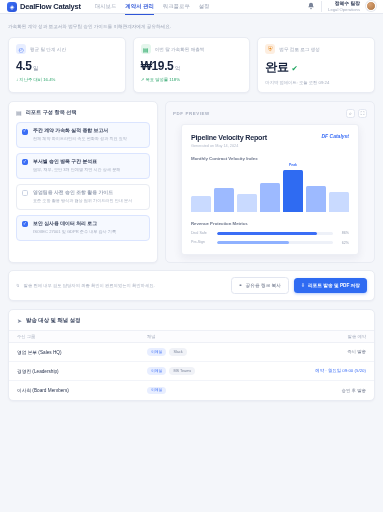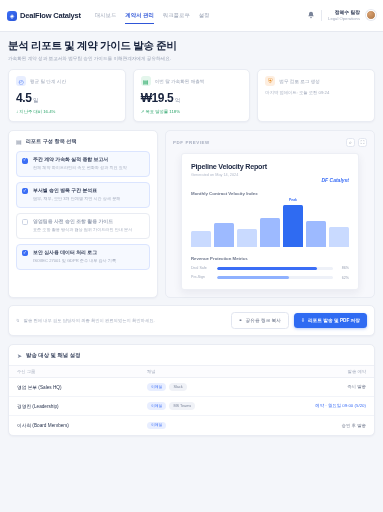--- a/index.html
+++ b/index.html
@@ -7,21 +7,21 @@
     width: 383px; height: 512px;
     font-family: "Liberation Sans", "DejaVu Sans", sans-serif;
     background: #f4f6fa;
     color: #1f2a44;
     overflow: hidden;
   }
   .app { width: 383px; height: 512px; display: flex; flex-direction: column; }
 
   
   .topbar {
-    height: 32px; background: #ffffff;
+    height: 14px; background: #ffffff;
     border-bottom: 1px solid #e6e9f0;
     display: flex; align-items: center;
     padding: 0 7px; flex: 0 0 auto;
   }
   .brand { display: flex; align-items: center; gap: 3px; }
   .brand-mark {
     width: 10px; height: 10px; border-radius: 3px;
     background: linear-gradient(140deg,#3b6ef6,#2a55d8);
     display: flex; align-items: center; justify-content: center;
     color: #fff; font-size: 6px; line-height: 1;
@@ -105,21 +105,21 @@
   .pv-btn {
     width: 9px; height: 9px; border: 1px solid #e2e6f0; border-radius: 2.5px;
     background: #fff; font-size: 5px; color: #8b94a8;
     display: flex; align-items: center; justify-content: center; cursor: pointer;
   }
   .sheet {
     margin: 6px 8px 0; background: #fff; border: 1px solid #edeff5;
     border-radius: 3px; box-shadow: 0 3px 8px rgba(23,35,64,.07);
     padding: 8px 9px 9px; flex: 1 1 auto;
   }
-  .sheet-head { display: flex; align-items: flex-start; flex-direction: column; }
+  .sheet-head { display: flex; align-items: flex-start; }
   .doc-title { font-size: 7.2px; font-weight: bold; letter-spacing: -.25px; color: #1c2742; }
   .doc-date { font-size: 3.8px; color: #b2b9c9; margin-top: 2px; }
   .doc-brand { margin-left: auto; font-size: 5px; font-weight: bold; font-style: italic; color: #3b6ef6; }
   .chart-title { font-size: 4.4px; color: #6b748a; font-weight: bold; margin-top: 8px; }
 
   .chart { margin-top: 9px; height: 42px; display: flex; align-items: flex-end; gap: 3px; position: relative; }
   .bar-wrap { flex: 1 1 0; display: flex; flex-direction: column; justify-content: flex-end; align-items: center; height: 100%; position: relative; }
   .bar { width: 100%; border-radius: 1.5px 1.5px 0 0; background: #c9daff; }
   .bar.mid { background: #9dbaff; }
   .bar.peak { background: #2f6bf2; }
@@ -190,21 +190,20 @@
       <div class="user-meta">
         <div class="user-name">정혜수 팀장</div>
         <div class="user-role">Legal Operations</div>
       </div>
       <div class="avatar"></div>
     </div>
   </div>
 
   <div class="page">
 
-    <div class="page-title">분석 리포트 및 계약 가이드 발송 준비</div>
     <div class="page-sub">가속화된 계약 성과 보고서와 법무팀 승인 가이드를 이해관계자에게 공유하세요.</div>
 
     <div class="stats">
 
       <div class="card stat">
         <div class="stat-head">
           <div class="stat-ico ico-blue">◴</div>
           <div class="stat-label">평균 딜 단계 시간</div>
         </div>
         <div class="stat-value">
@@ -221,20 +220,23 @@
         <div class="stat-value">
           <span>₩19.5</span><span class="unit">억</span>
         </div>
         <div class="stat-delta">↗ 목표 달성률 118%</div>
       </div>
 
       <div class="card stat">
         <div class="stat-head">
           <div class="stat-ico ico-amber">⛨</div>
           <div class="stat-label">법무 검토 로그 생성</div>
+        </div>
+        <div class="stat-value">
+          <span>완료</span><span class="chk">✔</span>
         </div>
         <div class="stat-delta muted">마지막 업데이트: 오늘 오전 09:24</div>
       </div>
 
     </div>
 
     <div class="panels">
 
       <div class="card left-panel">
         <div class="panel-head">

